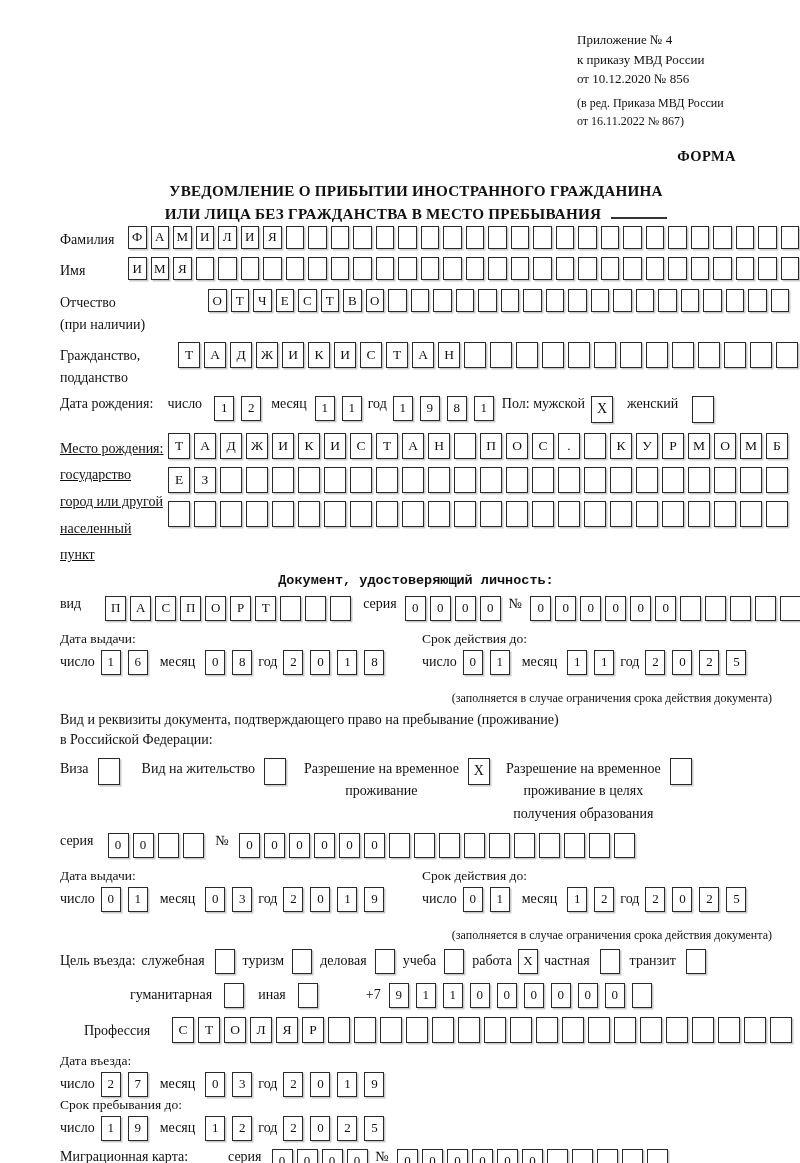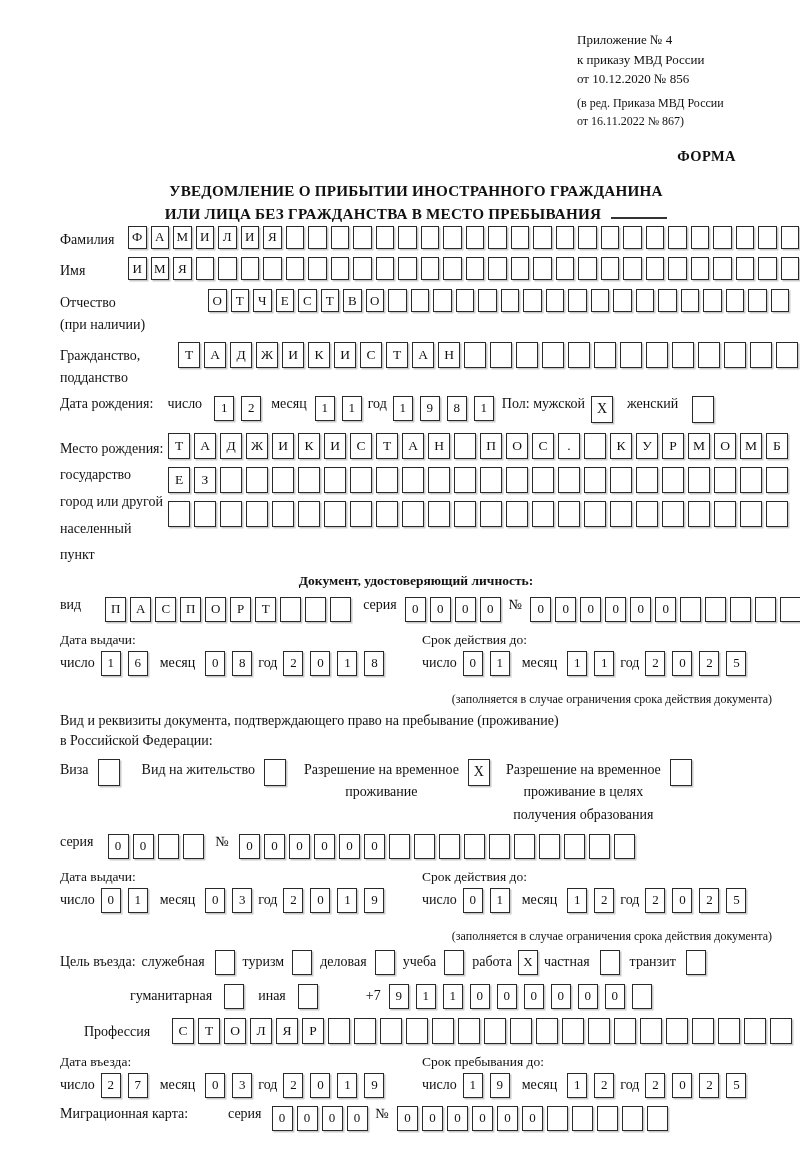--- a/index.html
+++ b/index.html
@@ -30,21 +30,21 @@
   .dt{gap:7px;}
   .dt .cbox{width:18px;height:23px;}
   .chkbox .cbox{width:20px;height:25px;font-size:14px;}
   .chkbox-sm .cbox{width:18px;height:23px;}
 
   .vstack{display:flex;flex-direction:column;gap:8px;}
 
   .inline-row{display:flex;align-items:flex-start;font-size:14px;}
   .inline-row > *{flex:0 0 auto;}
 
-  .center-bold{font-weight:bold;font-size:13.5px;text-align:center;margin:4px 0 8px 0;}
+  .center-bold{font-weight:bold;font-size:13.5px;text-align:center;margin:4px 0 8px 0;font-family:Liberation Mono, monospace;}
 
   .dates{display:flex;margin:10px 0 6px 0;}
   .dcol-l{width:362px;flex:0 0 auto;}
   .dcol-r{flex:1;}
   .dhead{text-align:left;font-size:13.5px;margin-bottom:3px;}
   .drow{display:flex;align-items:center;font-size:14px;}
   .dnote{font-size:12px;text-align:right;margin-top:16px;}
 
   .plain-line{font-size:14px;margin:4px 0;}
   .permits{display:flex;align-items:flex-start;margin:10px 0 6px 0;font-size:14px;}
@@ -252,21 +252,21 @@
       </span>
       <span class="sp14"></span>
     <span>женский</span>
       <span class="sp14"></span>
     <span class="boxes chkbox">
         <span class="cbox"></span>
       </span>
   </div>
 
   <div class="frow" style="margin-bottom:2px;">
-    <div class="lbl" style="width:108px;line-height:1.9;">
+    <div class="lbl" style="width:108px;line-height:1.9;text-decoration:underline;">
       <div>Место рождения:</div>
       <div>государство</div>
       <div>город или другой</div>
       <div>населенный пункт</div>
     </div>
     <div class="vstack">
       <div class="boxes md">
           <span class="cbox">Т</span>
           <span class="cbox">А</span>
           <span class="cbox">Д</span>
@@ -678,21 +678,21 @@
         <span class="cbox"></span>
         <span class="cbox"></span>
         <span class="cbox"></span>
         <span class="cbox"></span>
         <span class="cbox"></span>
         <span class="cbox"></span>
         <span class="cbox"></span>
       </div>
   </div>
 
-  <div class="dates" style="margin-bottom:8px;">
+  <div class="dates" style="margin-bottom:8px;flex-direction:column;">
     <div class="dcol-l">
       <div class="dhead">Дата въезда:</div>
       <div class="drow">
         <span>число</span>
           <span class="sp6"></span>
         <span class="boxes dt">
             <span class="cbox">2</span>
             <span class="cbox">7</span>
           </span>
           <span class="sp12"></span>

